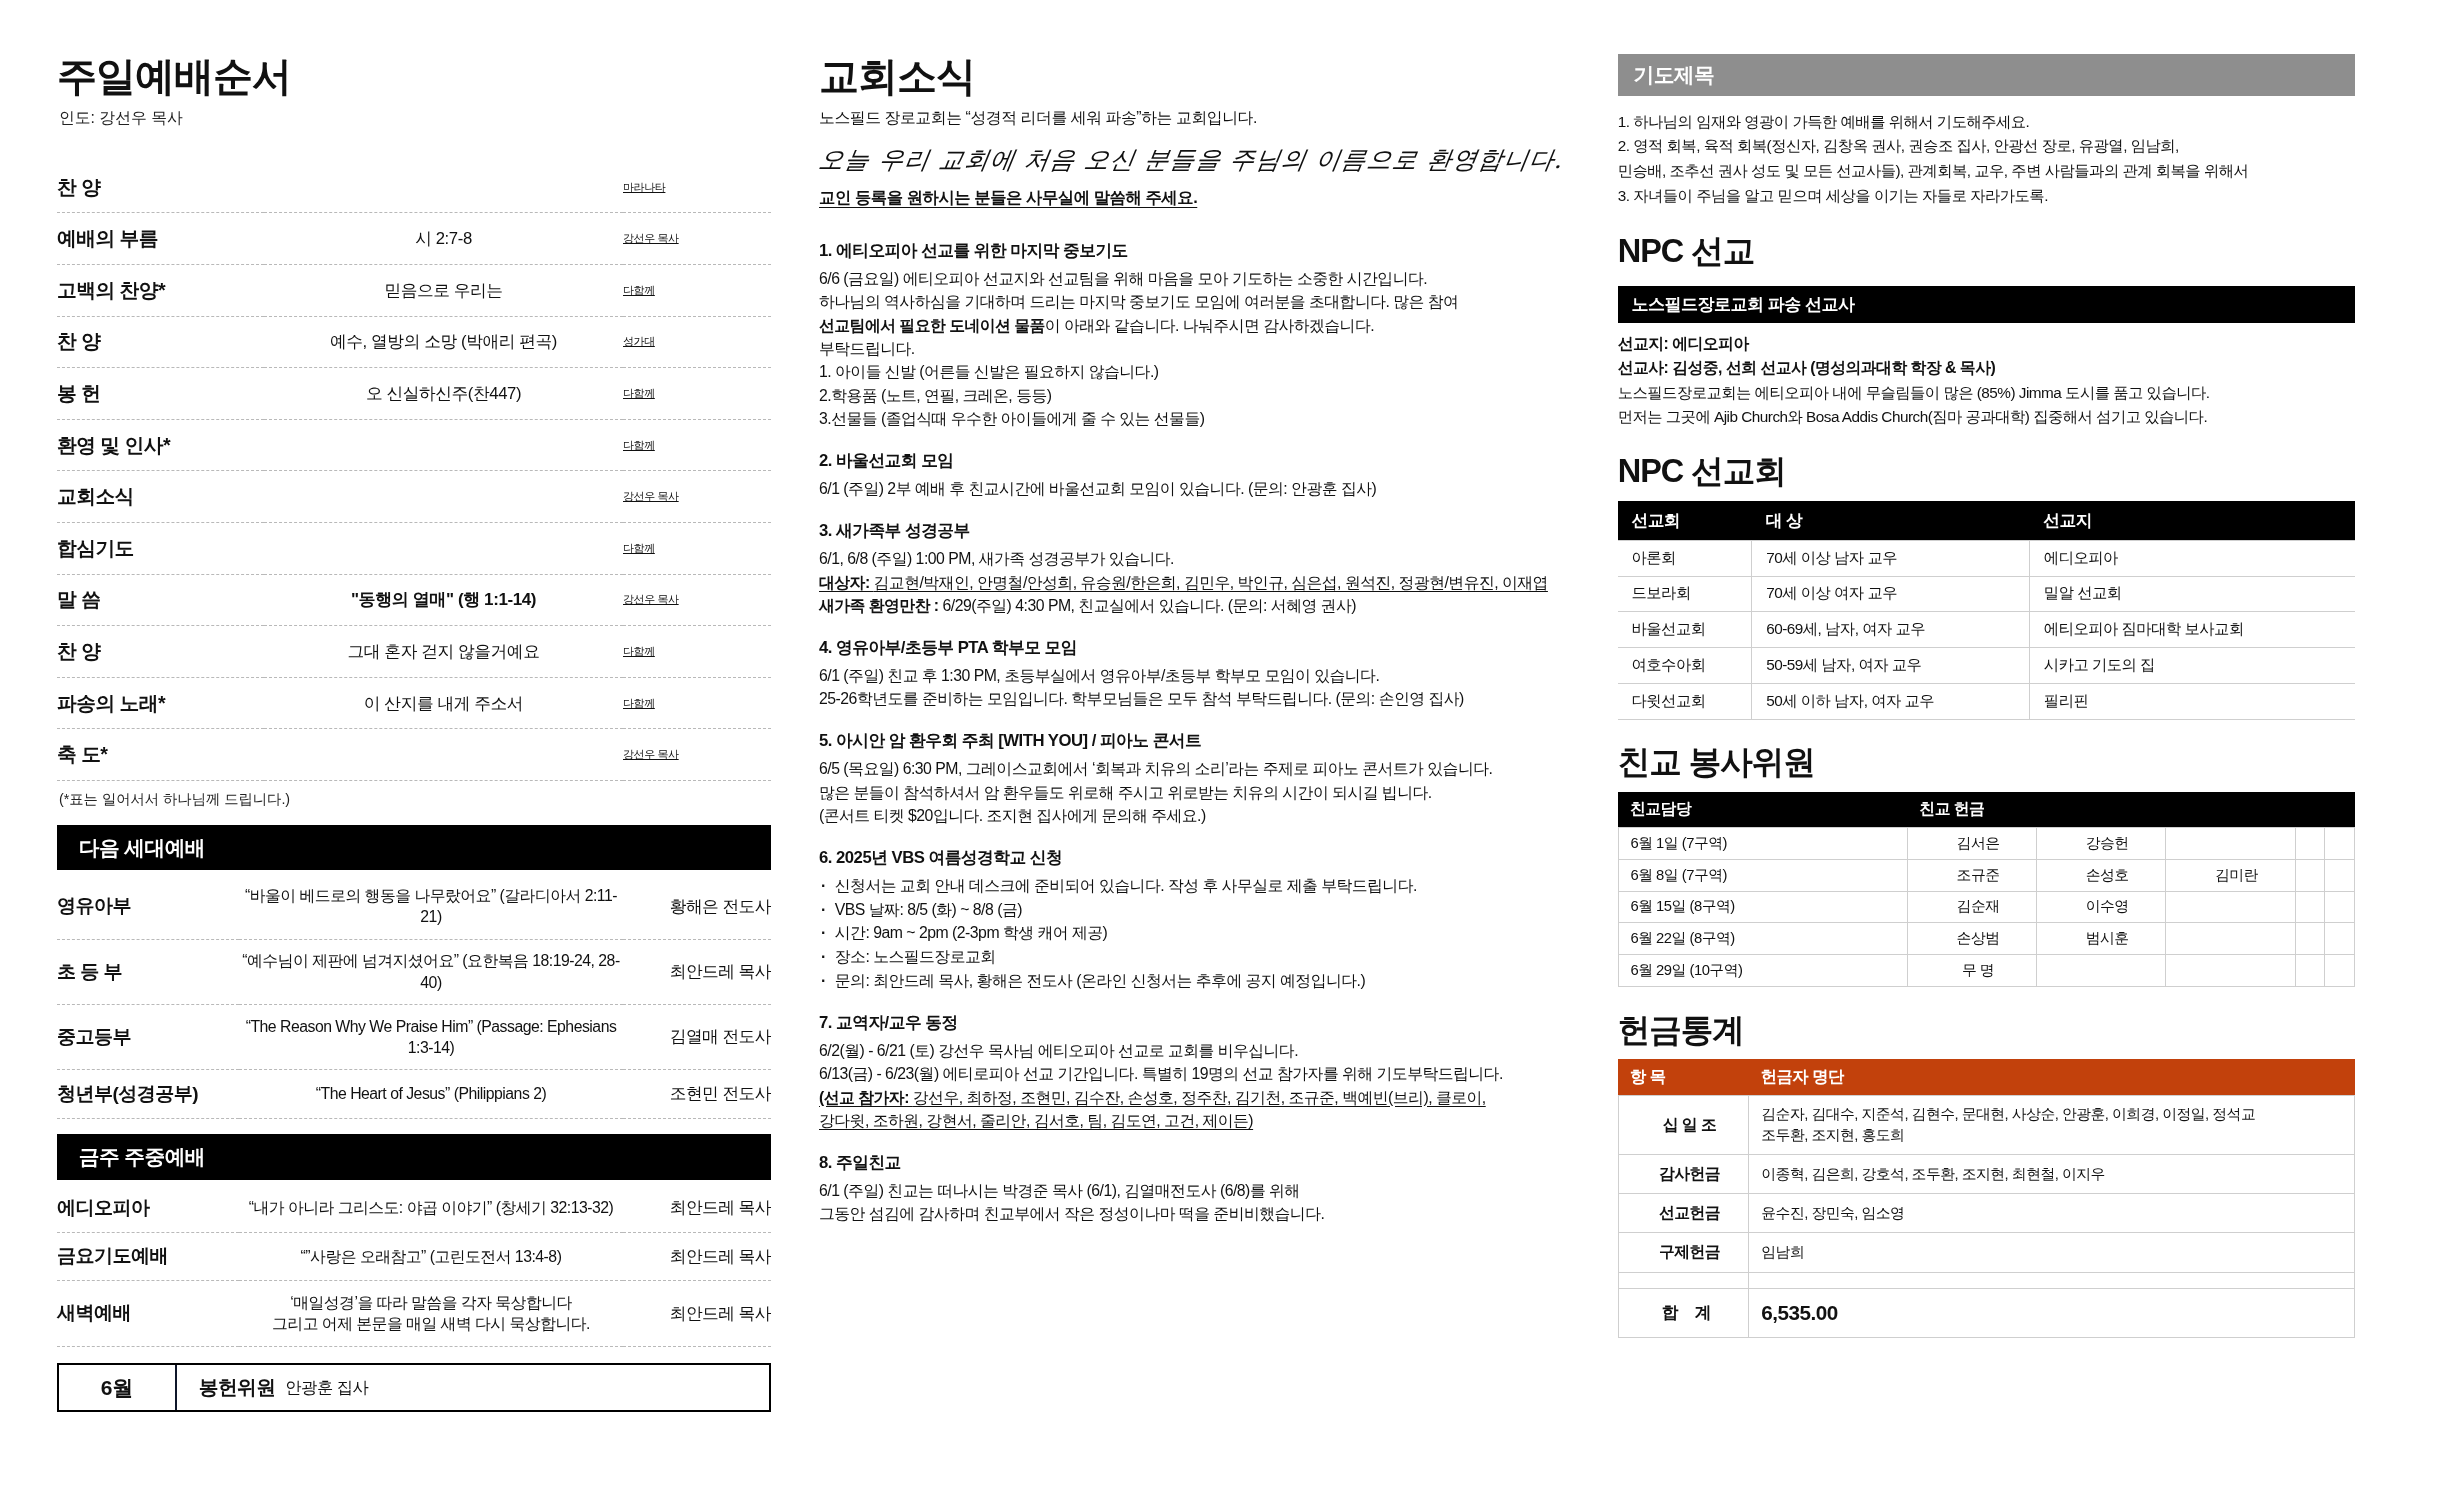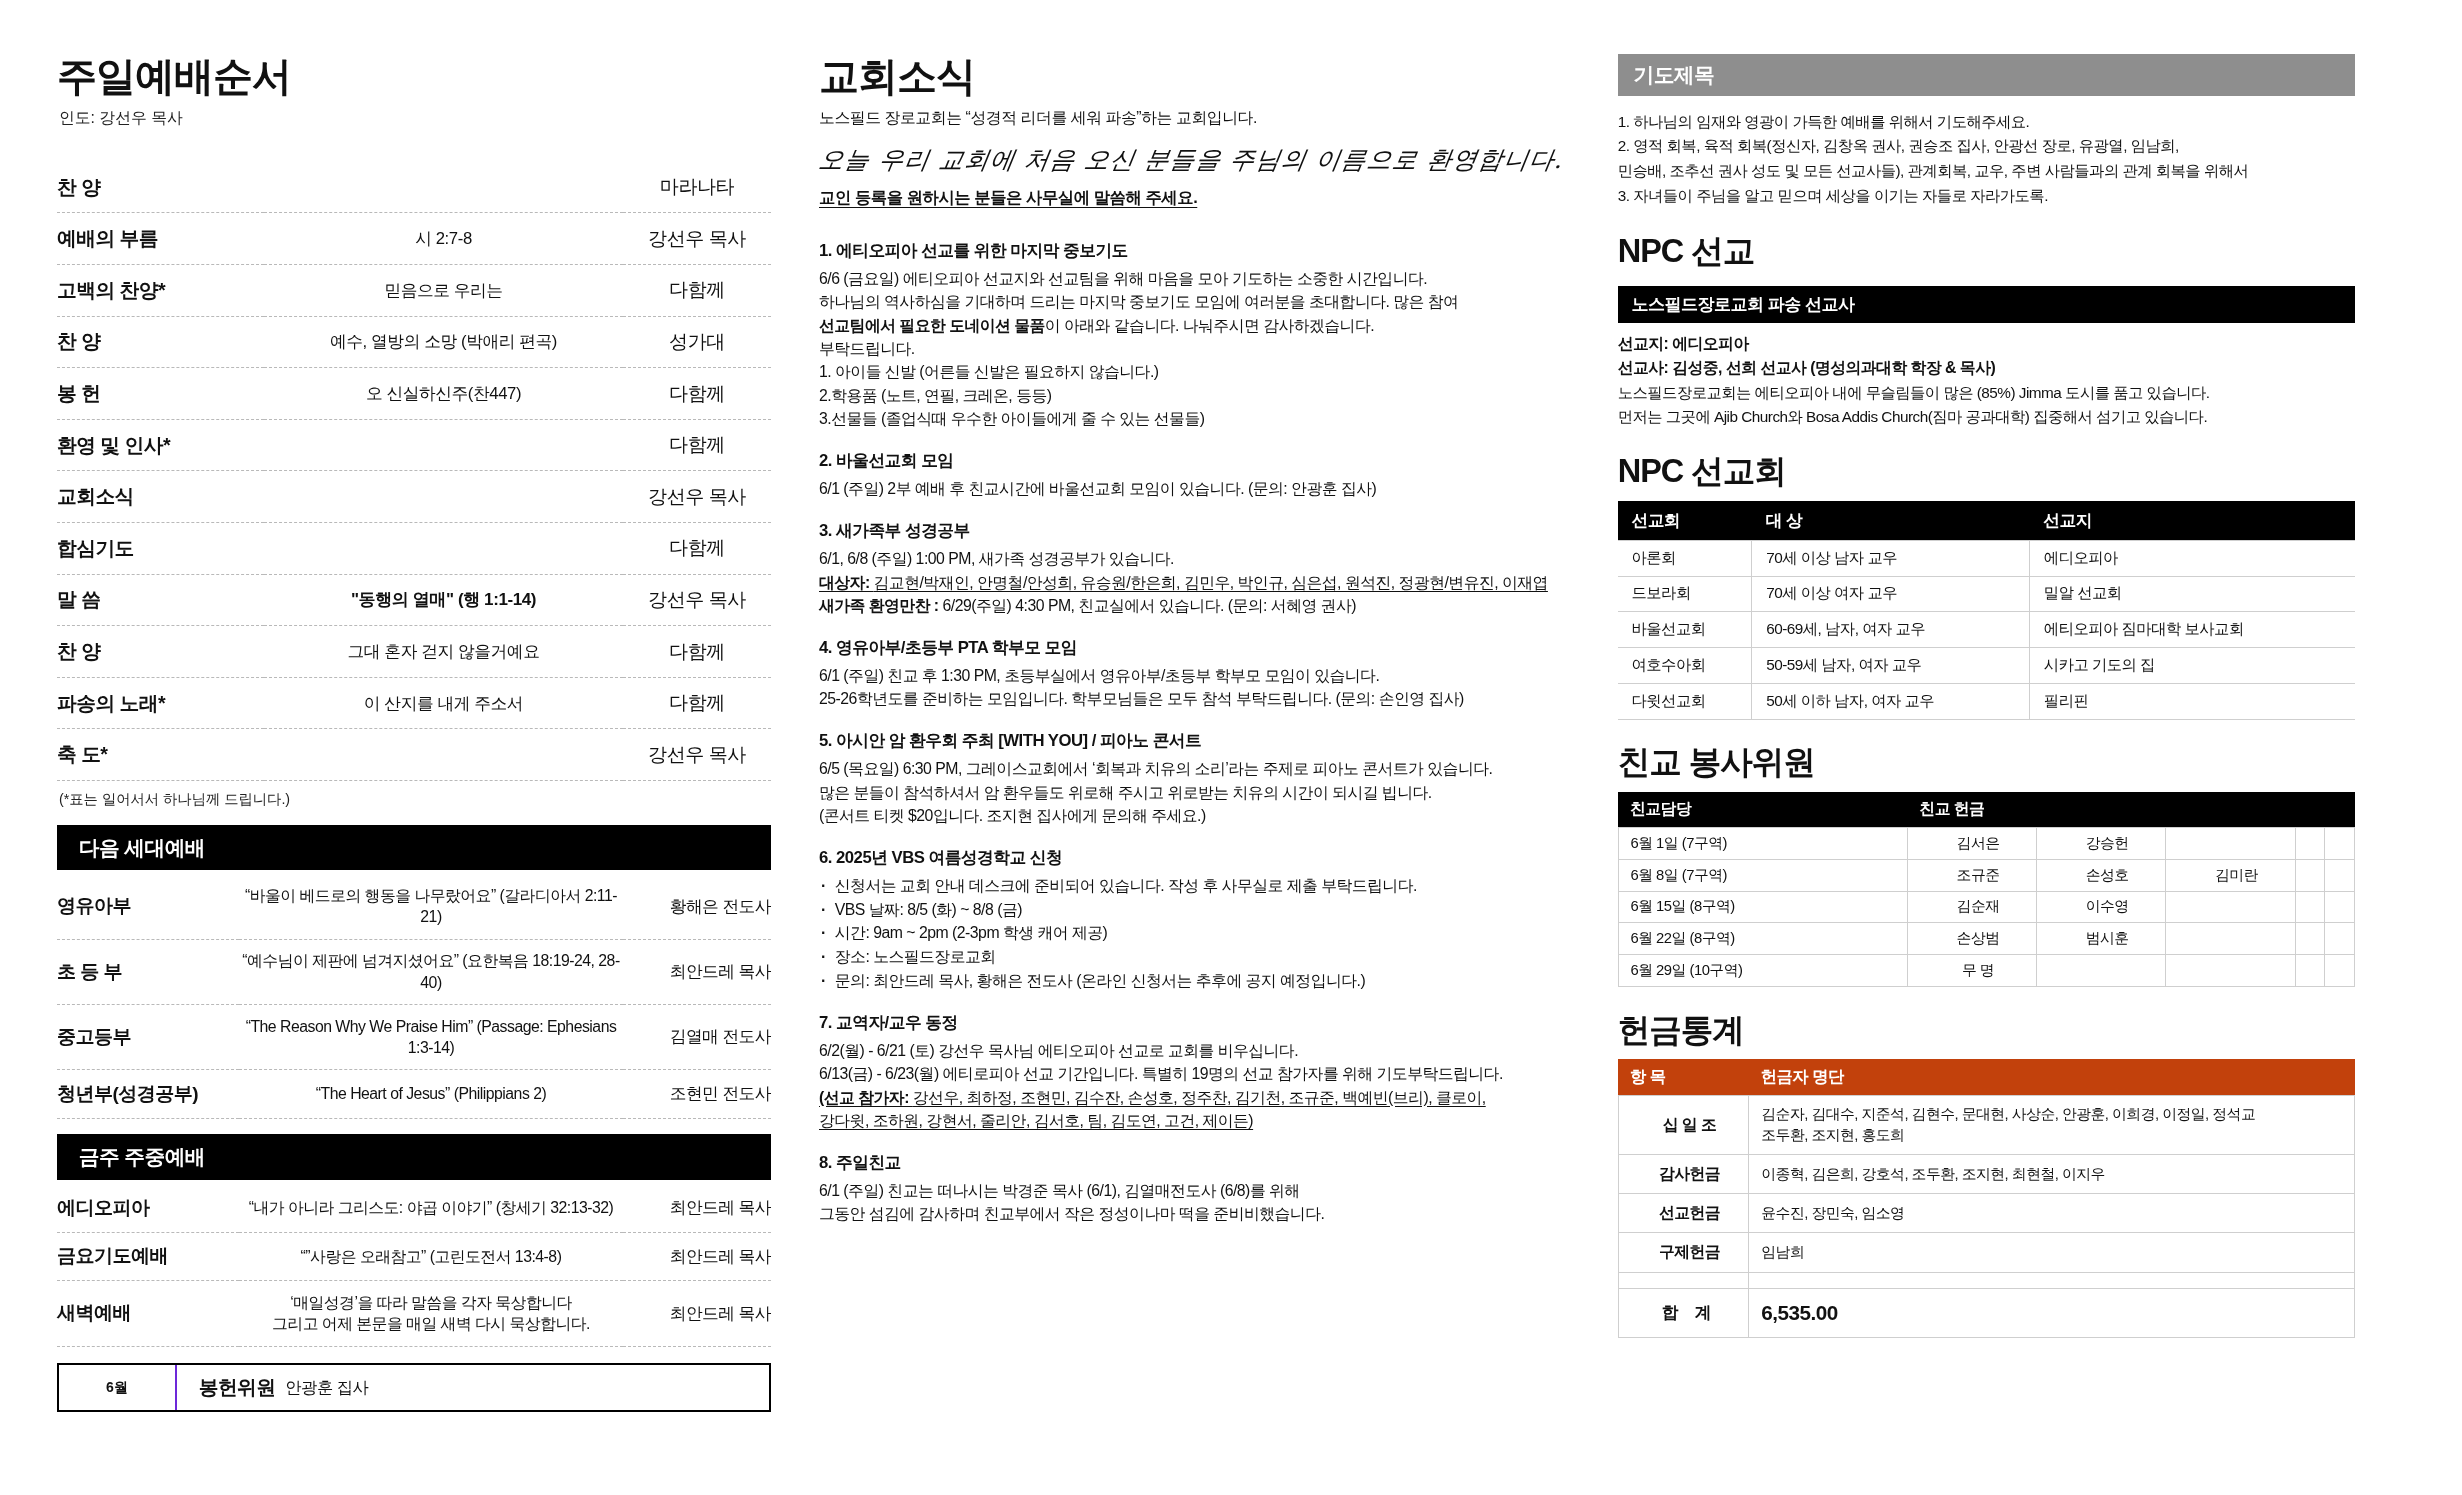--- a/index.html
+++ b/index.html
@@ -24,21 +24,21 @@
   .lead-sub{font-size:15.8px;color:#222;margin:0 0 33px 2px;}
 
   
   .order{width:714px;border-collapse:collapse;}
   .order tr{border-bottom:1px dashed #b9b9b9;}
   .order tr:first-child{border-top:none;}
   .order td{padding:11.8px 0 11.8px 0;vertical-align:middle;}
   .order td.k{font-size:19.7px;font-weight:bold;width:207px;letter-spacing:-0.5px;}
   .order td.v{font-size:16.7px;text-align:center;letter-spacing:-0.4px;}
   .order td.v.bold{font-weight:bold;font-size:17px;}
-  .order td.p{font-size:19px;text-align:center;width:148px;letter-spacing:-0.4px;}
+  .order td.p{font-size:11px;text-align:left;width:148px;letter-spacing:-0.4px;text-decoration:underline;}
   .note{font-size:14.3px;margin:8.9px 0 0 2px;color:#222;}
 
   
   .barblk{
     background:#000;color:#fff;font-size:20.7px;font-weight:bold;
     padding:8.9px 0 8.9px 21.7px;margin:15.8px 0 0 0;width:714px;box-sizing:border-box;
     letter-spacing:-0.5px;
   }
   .bargry{
     background:#8e8e8e;color:#fff;font-size:20.7px;font-weight:bold;
@@ -52,21 +52,21 @@
   .gen td.k{font-size:19px;font-weight:bold;width:182px;letter-spacing:-0.5px;}
   .gen td.v{font-size:15.8px;text-align:center;letter-spacing:-0.5px;line-height:1.35;}
   .gen td.p{font-size:16.7px;text-align:right;width:148px;letter-spacing:-0.5px;}
 
   
   .offbox{
     margin-top:16.7px;width:714px;border:2px solid #000;box-sizing:border-box;
     display:flex;align-items:stretch;height:49px;
   }
   .offbox .m{width:116px;display:flex;align-items:center;justify-content:center;
-    font-size:14px;font-weight:bold;border-right:2px solid #6d28d9;}
+    font-size:21px;font-weight:bold;border-right:2px solid #0f172a;}
   .offbox .r{display:flex;align-items:center;padding-left:21.7px;gap:9.9px;}
   .offbox .r b{font-size:19.7px;letter-spacing:-0.5px;}
   .offbox .r span{font-size:16.3px;letter-spacing:-0.5px;}
 
   
   .mid-intro{font-size:15.8px;margin:0 0 13.8px 0;letter-spacing:-0.4px;}
   .handwriting{
     font-family:"DejaVu Serif",serif;font-style:italic;font-size:24.6px;
     letter-spacing:1px;margin:0 0 11.8px 0;transform:skewX(-9deg);
     transform-origin:left center;display:block;color:#111;

